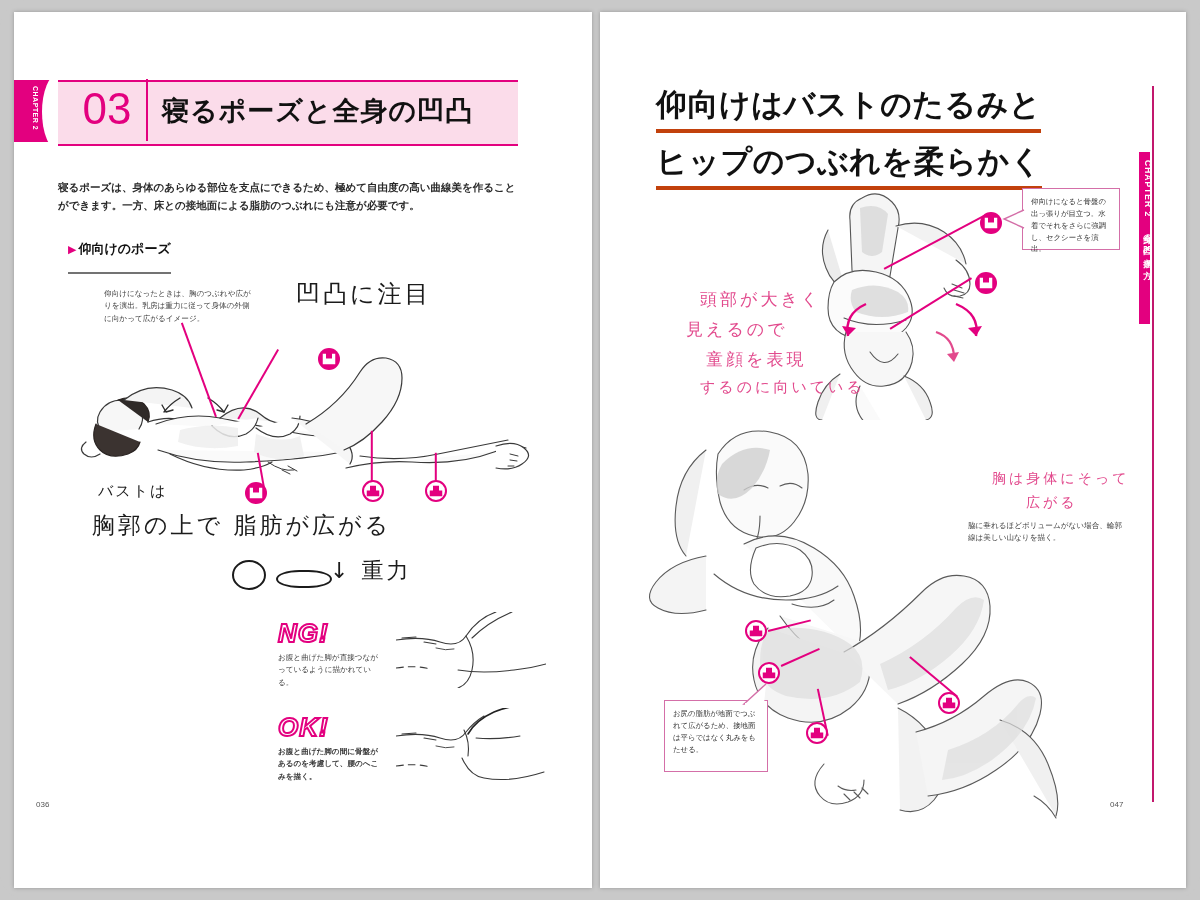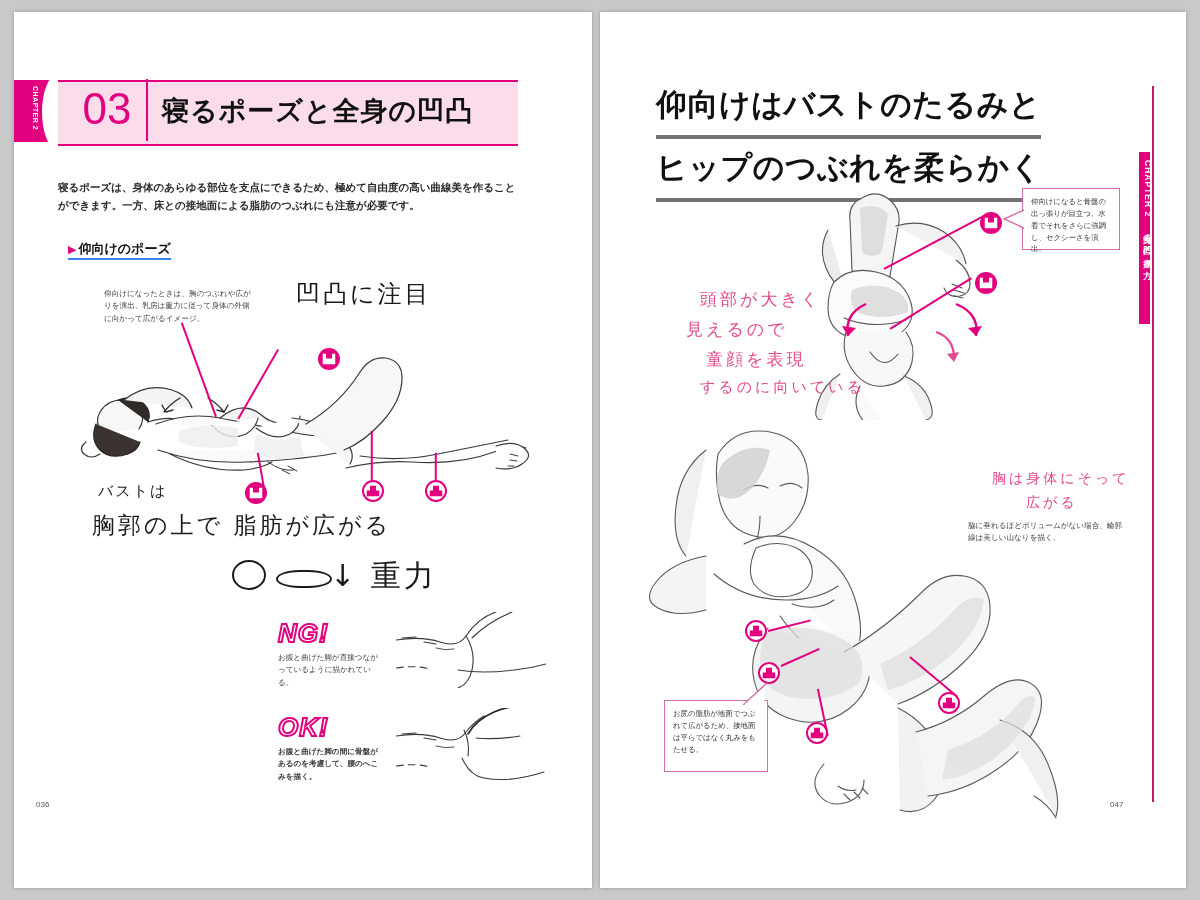--- a/index.html
+++ b/index.html
@@ -25,36 +25,36 @@
   .chap-num{position:absolute;left:54px;top:-1px;width:78px;height:62px;line-height:60px;
      text-align:center;color:#e3007f;font-size:44px;font-weight:300;
      font-family:"Liberation Sans",sans-serif;border-right:2px solid #e3007f;}
   .chap-title{position:absolute;left:148px;top:0;height:62px;line-height:62px;color:#111;
      font-size:27px;font-weight:bold;letter-spacing:1px;}
 
   .lead{position:absolute;left:58px;top:178px;width:468px;color:#2a2a2a;font-size:10.5px;
      line-height:1.75;font-weight:bold;}
 
   .sub-head{position:absolute;left:68px;top:240px;font-size:13px;font-weight:bold;color:#111;
-     border-bottom:2px solid #3b82f6;padding-bottom:0;}
+     border-bottom:2px solid #737373;padding-bottom:14px;}
   .sub-head .tri{color:#e3007f;font-size:11px;margin-right:2px;}
 
   .note{position:absolute;font-size:7.6px;line-height:1.62;color:#3b3b3b;}
   .note-l1{left:104px;top:288px;width:150px;}
 
   
   .hw{position:absolute;color:#1b1b1b;font-family:"DejaVu Sans",sans-serif;
       font-weight:500;letter-spacing:3px;}
   .hw-pink{color:#e24a8d;}
 
   .hw1{left:258px;top:240px;font-size:24px;}
   .hw2{left:296px;top:278px;font-size:24px;}
   .hw3{left:98px;top:482px;font-size:15px;letter-spacing:2px;}
   .hw4{left:92px;top:510px;font-size:23px;}
-  .hw5{left:330px;top:556px;font-size:30px;}
+  .hw5{left:330px;top:556px;font-size:22px;}
 
   .grav-shapes{position:absolute;left:232px;top:556px;}
   .grav-circle{position:absolute;left:0;top:4px;width:30px;height:26px;border:2px solid #1b1b1b;border-radius:50%;}
   .grav-flat{position:absolute;left:44px;top:14px;width:52px;height:14px;border:2px solid #1b1b1b;border-radius:50%/60%;}
 
   
   .ngok-label{position:absolute;font-size:26px;font-weight:bold;font-style:italic;
      color:#ffffff;-webkit-text-stroke:2px #e3007f;letter-spacing:1px;
      font-family:"Liberation Sans",sans-serif;}
   .ng-l{left:278px;top:618px;}
@@ -68,21 +68,21 @@
   .mk-concave{background:#e3007f;}
   .mk-convex{background:#fff;border:2.5px solid #e3007f;}
   .leader{position:absolute;background:#e3007f;transform-origin:0 50%;height:1.6px;}
 
   
   .art{position:absolute;}
 
   
   .rtitle{position:absolute;left:656px;top:82px;width:480px;}
   .rtitle .ln{font-size:31px;font-weight:bold;color:#111;letter-spacing:.5px;
-     line-height:1.42;display:inline-block;border-bottom:4px solid #737373;padding-bottom:9px;}
+     line-height:1.42;display:inline-block;border-bottom:4px solid #c2410c;padding-bottom:3px;}
   .rtitle .ln2{margin-top:6px;}
 
   .side-tab{position:absolute;left:1139px;top:152px;width:11px;height:172px;background:#e3007f;}
   .side-rule{position:absolute;left:1152px;top:86px;width:2px;height:716px;background:#c2186d;}
   .side-text{position:absolute;left:1136px;top:160px;height:170px;width:18px;
      writing-mode:vertical-rl;text-orientation:mixed;color:#fff;font-size:8.5px;
      font-weight:bold;letter-spacing:1px;font-family:"Liberation Sans",sans-serif;}
 
   
   .callout{position:absolute;border:1.4px solid #d46fa8;background:#fff;

